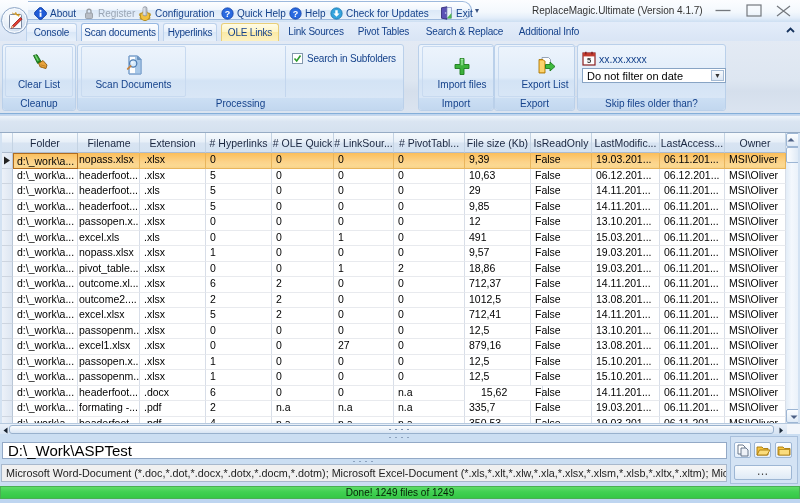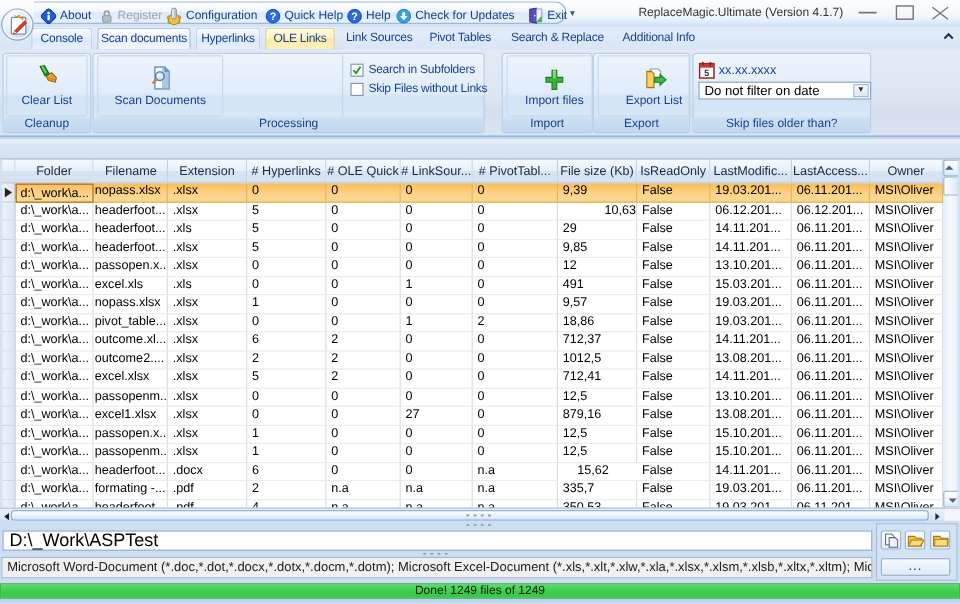--- a/index.html
+++ b/index.html
@@ -192,21 +192,20 @@
           </svg>
         </div>
       Scan Documents
     </div>
     <div style="position:absolute; left:207px; top:1px; width:119px; height:51px; border-left:1px solid #c3d6ee;">
       <div class="cb" style="margin:5px 0 0 6px;"><span class="cbbox">
             <svg width="9" height="9" viewBox="0 0 9 9">
               <path d="M1.5 4.5l2.2 2.5L7.5 1.5" fill="none" stroke="#2c9a2c" stroke-width="1.6"></path>
             </svg>
           </span>Search in Subfolders</div>
-      <div class="cb" style="margin:1px 0 0 6px;"><span class="cbbox"></span>Skip Files without Links</div>
     </div>
     <div class="cap">Processing</div>
   </div>
   <div class="grp" style="left:418px; width:76px;">
     <div class="bigbtn" style="left:3px; width:80px;">
       <div class="bicon">
           <svg width="22" height="22" viewBox="0 0 22 22">
             <path d="M9 4.5h4v6h5v4h-5v6H9v-6H4v-4h5z" fill="#3cb23c" stroke="#1d7a1d" stroke-width="0.9"></path>
             <path d="M9.8 5.3h2.4v6h-2.4z" fill="#7fd87f"></path>
             <path d="M9.8 5.3h2.4" stroke="#a5e8a5" stroke-width="1.2"></path>
@@ -286,21 +285,21 @@
 </div>
 <div class="row" style="top:35.5px;">
 <div class="ind"></div>
 <div class="cell" style="left:13px; width:65px;">d:\_work\a...</div>
 <div class="cell" style="left:78px; width:62px; padding-left:1px;">headerfoot...</div>
 <div class="cell" style="left:140px; width:66px;">.xlsx</div>
 <div class="cell" style="left:206px; width:66px;">5</div>
 <div class="cell" style="left:272px; width:62px;">0</div>
 <div class="cell" style="left:334px; width:60px;">0</div>
 <div class="cell" style="left:394px; width:71px;">0</div>
-<div class="cell" style="left:465px; width:66px;text-align:right;">10,63</div>
+<div class="cell" style="left:465px; width:66px;">10,63</div>
 <div class="cell" style="left:531px; width:61px;">False</div>
 <div class="cell" style="left:592px; width:68px;">06.12.201...</div>
 <div class="cell" style="left:660px; width:65px;">06.12.201...</div>
 <div class="cell" style="left:725px; width:61px;">MSI\Oliver</div>
 </div>
 <div class="row" style="top:51px;">
 <div class="ind"></div>
 <div class="cell" style="left:13px; width:65px;">d:\_work\a...</div>
 <div class="cell" style="left:78px; width:62px; padding-left:1px;">headerfoot...</div>
 <div class="cell" style="left:140px; width:66px;">.xls</div>

